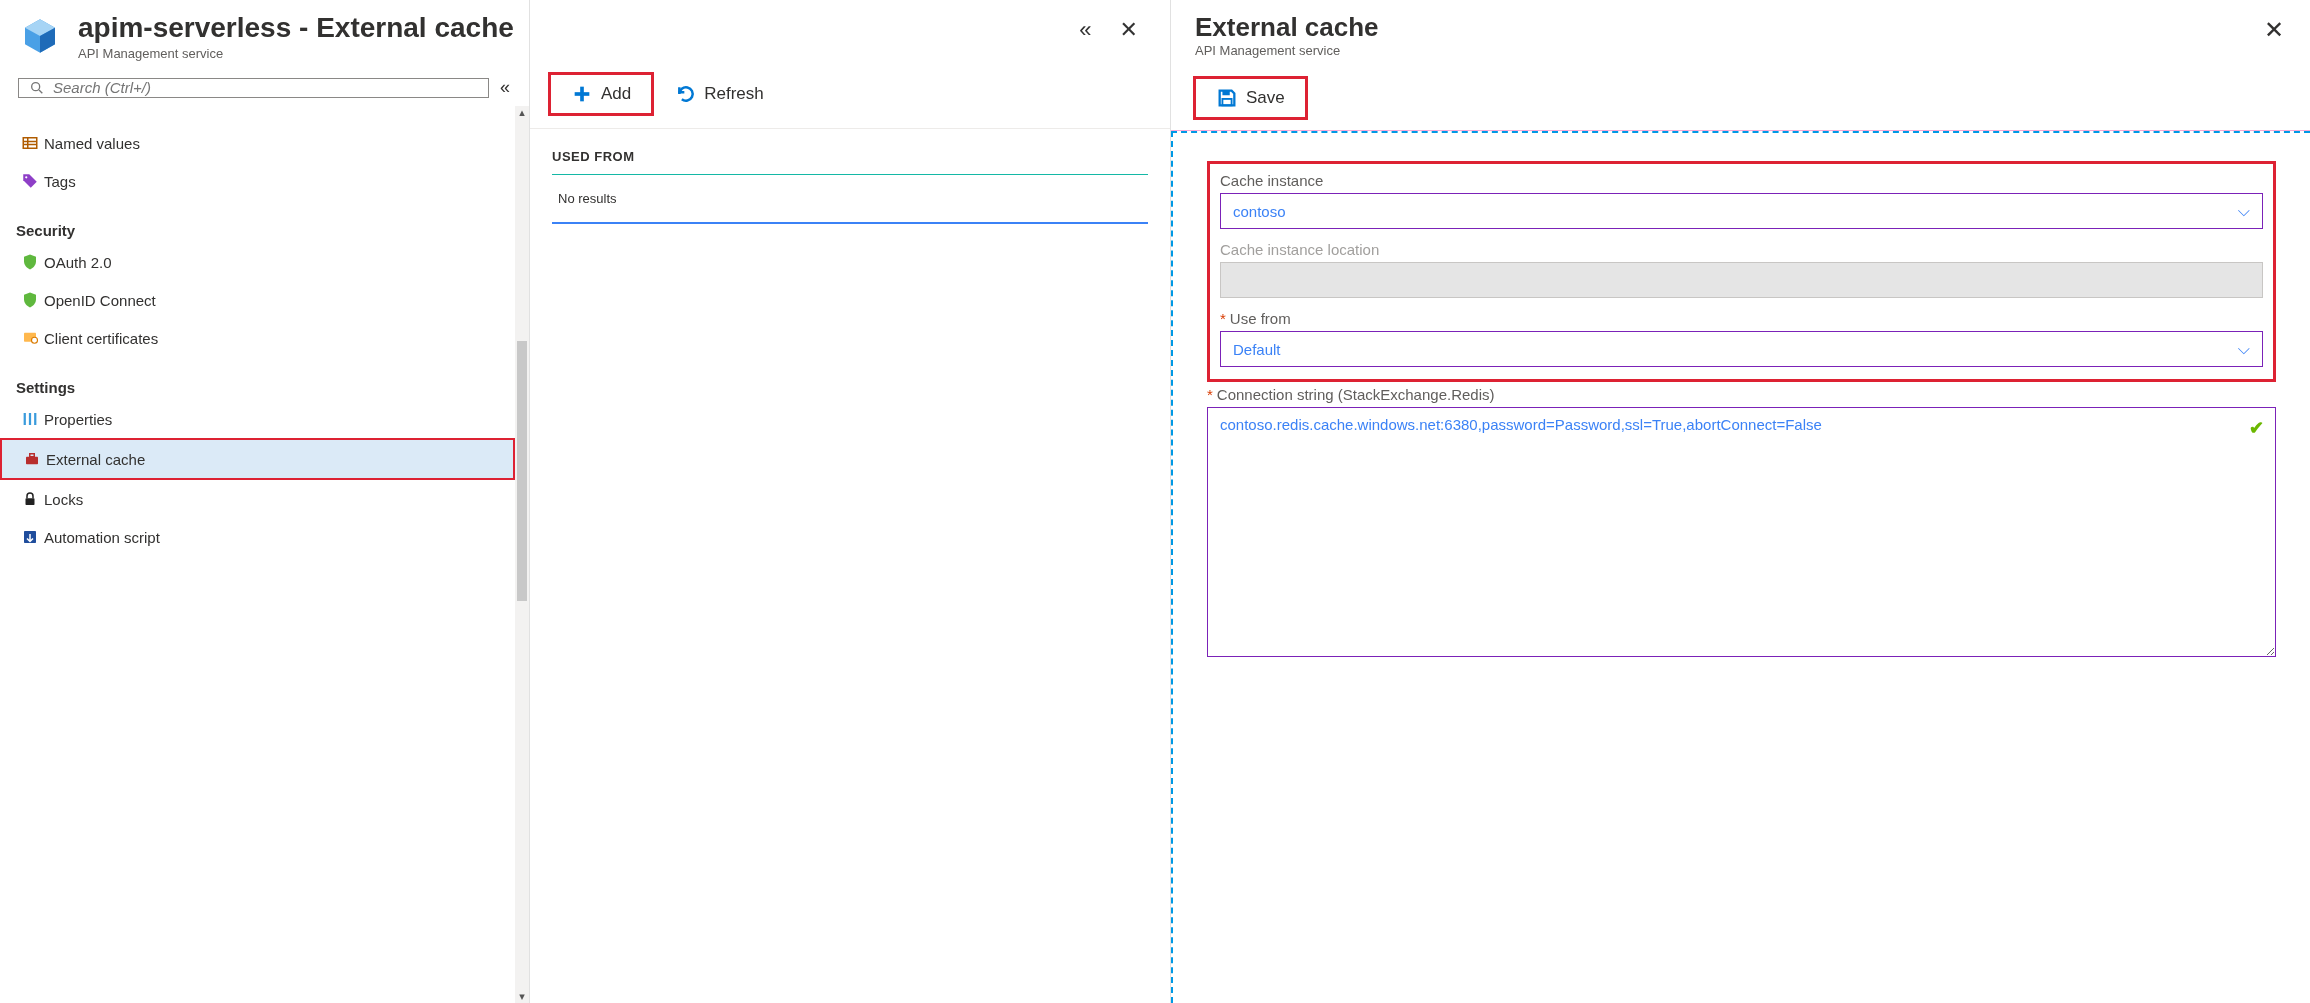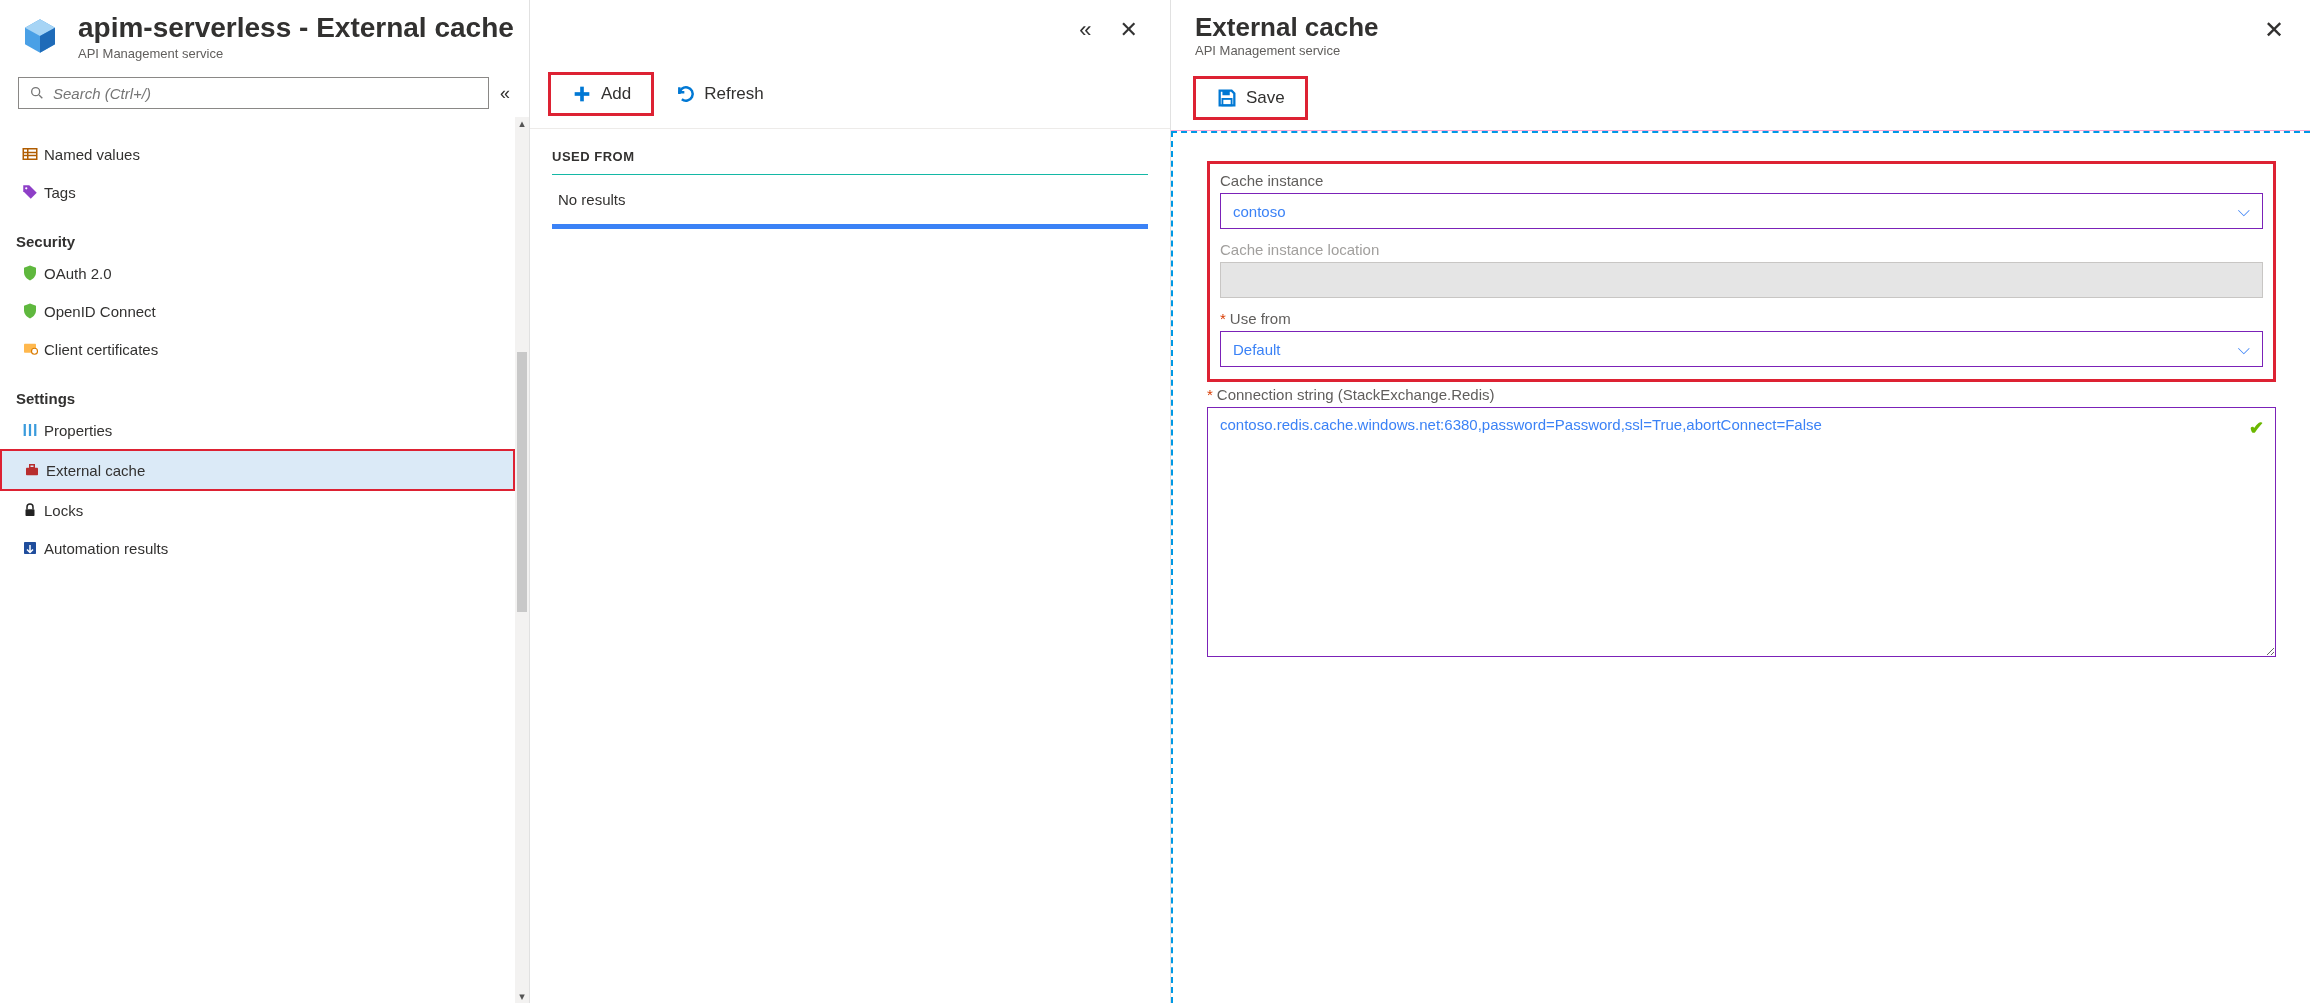--- a/index.html
+++ b/index.html
@@ -10,21 +10,21 @@
   .col-left { width: 530px; display: flex; flex-direction: column; border-right: 1px solid #e1e1e1; }
   .hdr-left { display: flex; align-items: flex-start; padding: 12px 10px 10px 20px; justify-content: center; }
   .cube-icon { color: #0078d4; margin-right: 18px; margin-top: 4px; }
   .hdr-left-txt { flex: 1; }
   .hdr-left-title { font-size: 28px; font-weight: 600; color: #323130; }
   .hdr-left-sub { font-size: 13px; color: #605e5c; margin-top: 2px; }
   
   
   .sidebar-wrap { flex: 1; display: flex; flex-direction: column; }
   .sidebar-top { display: flex; align-items: center; padding: 6px 8px 8px 18px; }
-  .search-box { flex: 1; display: flex; align-items: center; border: 1px solid #8a8886; padding: 6px 10px; height: 32px; }
+  .search-box { flex: 1; display: flex; align-items: center; border: 1px solid #8a8886; padding: 6px 10px; height: 20px; }
   .search-box svg { color: #767676; margin-right: 8px; }
   .search-box input { border: none; outline: none; font-size: 15px; font-style: italic; color: #767676; flex: 1; }
   .collapse-btn { width: 32px; text-align: center; font-size: 18px; color: #323130; }
   
   .sidebar-body { flex: 1; display: flex; }
   .sidebar-list { flex: 1; padding-top: 18px; }
   .nav-item { display: flex; align-items: center; padding: 10px 16px; cursor: pointer; font-size: 15px; }
   .nav-item.selected { background: #dbeaf7; border: 2px solid #d23; }
   .nav-item .icon-slot { width: 28px; display: flex; justify-content: center; color: inherit; }
   .nav-section { font-size: 15px; font-weight: 600; color: #323130; padding: 22px 16px 4px; }
@@ -38,21 +38,21 @@
   
   .col-mid { width: 640px; display: flex; flex-direction: column; }
   .hdr-mid { display: flex; justify-content: flex-end; align-items: center; padding: 12px 18px; height: 60px; }
   .hdr-mid .chev, .hdr-mid .close { font-size: 22px; color: #333; padding: 0 14px; cursor: pointer; }
   .toolbar-mid { display: flex; align-items: center; padding: 12px 18px; border-bottom: 1px solid #edebe9; }
   .btn { display: flex; align-items: center; padding: 4px 12px; font-size: 17px; cursor: pointer; }
   .btn svg { margin-right: 8px; }
   .highlight-red { border: 3px solid #d23; padding: 4px 8px; }
   .mid-body { padding: 20px 22px; flex: 1; }
   .col-head { font-size: 13px; font-weight: 700; letter-spacing: 0.5px; color: #323130; padding-bottom: 10px; border-bottom: 1px solid #14b8a6; }
-  .no-results { padding: 16px 6px; font-size: 15px; color: #323130; border-bottom: 5px solid #3b82f6; }
+  .no-results { padding: 16px 6px; font-size: 13px; color: #323130; border-bottom: 2px solid #3b82f6; }
   
   
   .col-right { flex: 1; display: flex; flex-direction: column; border-left: 1px solid #e1e1e1; }
   .hdr-right { display: flex; align-items: flex-start; padding: 12px 18px 8px 24px; }
   .hdr-right-txt { flex: 1; }
   .hdr-right-title { font-size: 26px; font-weight: 600; }
   .hdr-right-sub { font-size: 13px; color: #605e5c; }
   .close-x { font-size: 24px; color: #323130; cursor: pointer; padding: 4px 8px; }
   
   .toolbar-right { display: flex; align-items: center; padding: 10px 22px; border-bottom: 1px solid #f9a8d4; }
@@ -188,21 +188,21 @@
             </span>
             <span>Locks</span>
           </div>
           <div class="nav-item">
             <span class="icon-slot">
               <svg width="18" height="18" viewBox="0 0 24 24">
                   <rect x="4" y="4" width="16" height="16" rx="1" fill="#1f4d9c"></rect>
                   <path d="M12 8v10M8 14l4 4 4-4" stroke="#fff" stroke-width="2" fill="none"></path>
                 </svg>
             </span>
-            <span>Automation results</span>
+            <span>Automation script</span>
           </div>
 
         </div>
         <div class="scroll-track">
           <div class="scroll-up">▴</div>
           <div class="scroll-thumb"></div>
           <div class="scroll-down">▾</div>
         </div>
       </div>
     </div>

